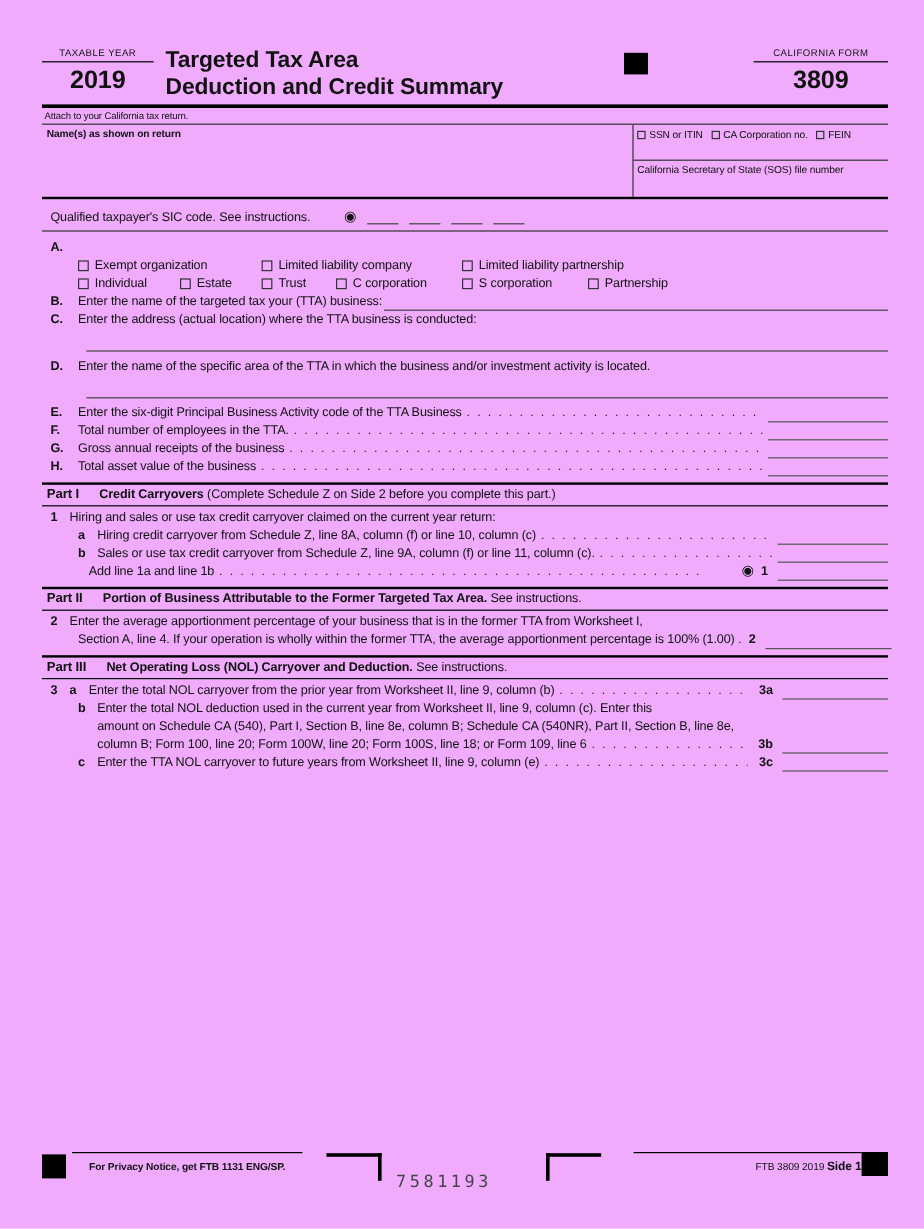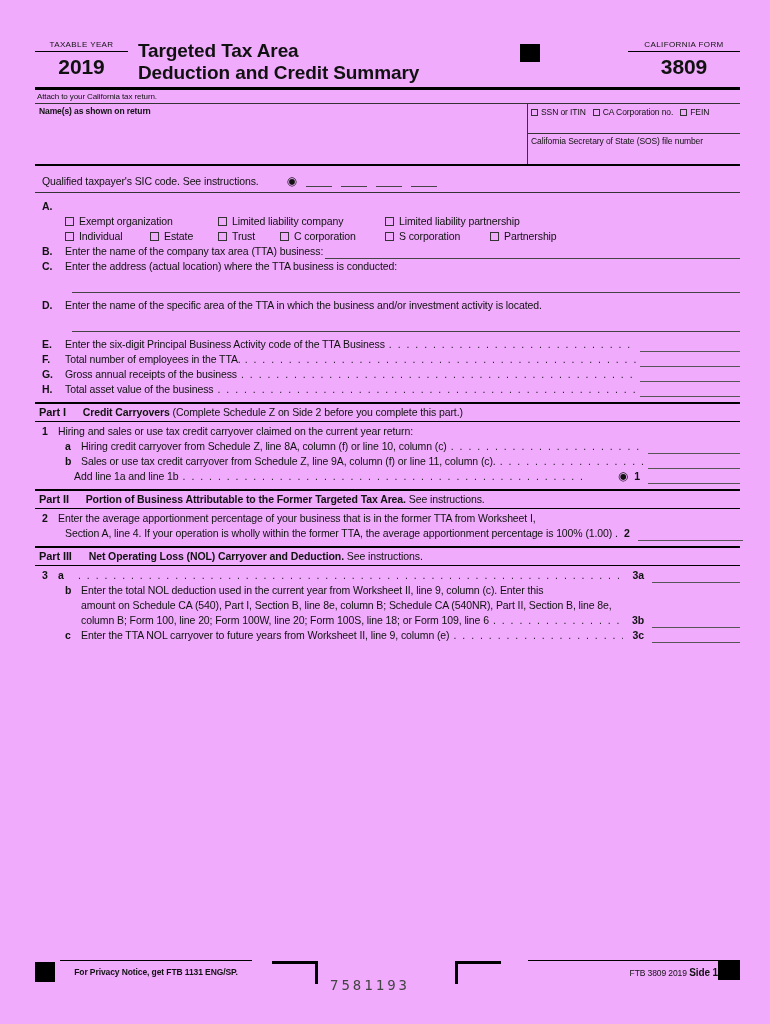--- a/index.html
+++ b/index.html
@@ -185,21 +185,21 @@
           <span>S corporation</span>
         </span>
       <span class="cb-item">
           <span class="cb"></span>
           <span>Partnership</span>
         </span>
     </div>
 
     <div class="row">
       <span class="ltr">B.</span>
-      <span class="txt">Enter the name of the company tax area (TTA) business:</span>
+      <span class="txt">Enter the name of the targeted tax your (TTA) business:</span>
       <span class="fill-line"></span>
     </div>
 
     <div class="row">
       <span class="ltr">C.</span>
       <span class="txt">Enter the address (actual location) where the TTA business is conducted:</span>
     </div>
     <div class="uline"></div>
 
     <div class="row">
@@ -285,20 +285,21 @@
 
     <div class="part-head">
       <span class="pn">Part III</span>
       <span class="pt">Net Operating Loss (NOL) Carryover and Deduction.</span>
       <span> </span><span>See instructions.</span>
     </div>
     <div class="gap2"></div>
     <div class="row">
       <span class="num">3</span>
       <span class="sub">a</span>
+      <span class="txt">Enter the total NOL carryover from the prior year from Worksheet II, line 9, column (b)</span>
       <span class="leader"></span>
       <span class="ref">3a</span>
       <span class="blank w88"></span>
     </div>
     <div class="row">
       <span class="ind23"></span>
       <span class="sub">b</span>
       <span class="txt">Enter the total NOL deduction used in the current year from Worksheet II, line 9, column (c). Enter this</span>
     </div>
     <div class="row">

